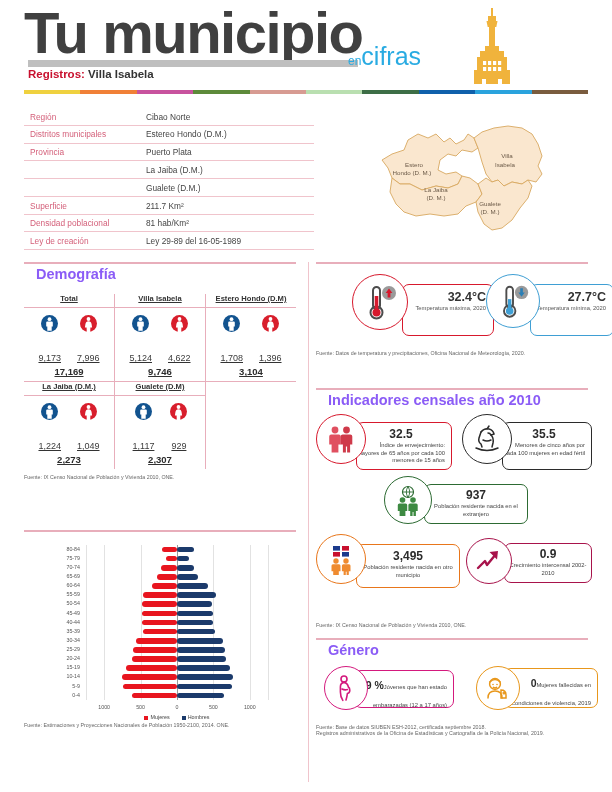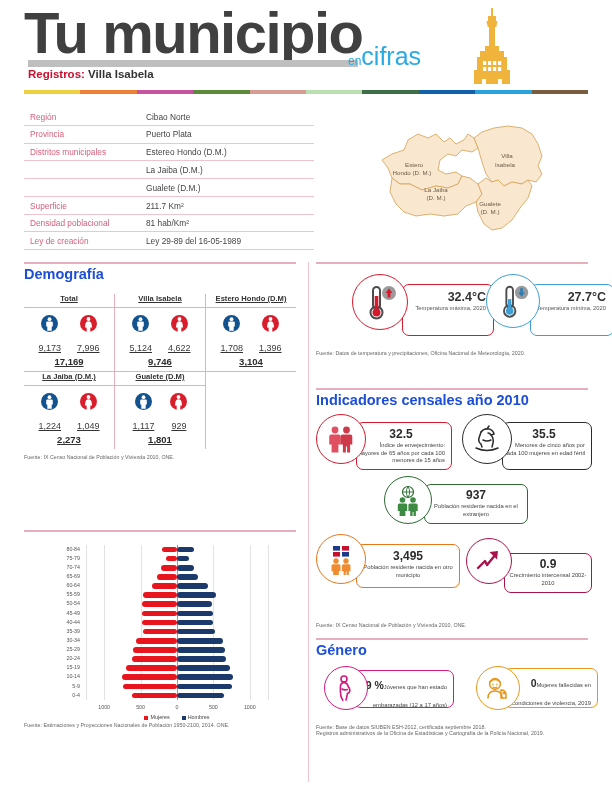--- a/index.html
+++ b/index.html
@@ -48,35 +48,35 @@
   .info-table { position:absolute; left:24px; top:108px; width:290px; font-size:8.3px; }
   .info-row { display:flex; border-bottom:0.8px solid #f0c4cc; padding:3.6px 0 3.2px 6px; }
   .info-key { width:116px; color:#d4607a; }
   .info-val { color:#444; }
 
   
   .map-wrap { position:absolute; left:352px; top:112px; width:240px; height:128px; }
 
   
   .section-rule { position:absolute; height:2px; background:#e8aebb; }
-  .sect-title { font-size:14.5px; font-weight:bold; color:#1d4ed8; }
+  .sect-title { font-size:14.5px; font-weight:bold; color:#8b5cf6;margin-left:12px; }
   .sect-sub { font-size:8.2px; color:#444; line-height:11px; margin-top:5px; }
   .fuente { font-size:5.3px; color:#666; }
 
   
   #demografia { position:absolute; left:24px; top:266px; width:272px; }
   .demo-grid { margin-top:12px; }
   .demo-rowset { display:flex;text-decoration:underline; }
   .demo-cell { flex:1; text-align:center; position:relative; }
   .demo-cell.b-right { border-right:1px solid #e8aebb; }
   .demo-head { font-size:7.6px; color:#333; font-weight:bold; padding-bottom:4px; }
   .demo-headline { border-bottom:1.2px solid #e8aebb; }
   .demo-icons { display:flex; justify-content:center; gap:16px; padding-top:7px; }
   .demo-ic { text-align:center; }
-  .demo-num { font-size:9px; color:#3b3b3b; margin-top:7px; }
+  .demo-num { font-size:9px; color:#3b3b3b; margin-top:17px; }
   .demo-total { font-size:9.5px; font-weight:bold; color:#2b2b2b; margin-top:3px; padding-bottom:4px; }
   .demo-bottomline { border-bottom:1.2px solid #e8aebb; }
 
   
   #pyramid { position:absolute; left:24px; top:534px; width:272px; }
   .pyr-title { font-size:8.4px; color:#333; line-height:11.5px; font-weight:500;}
   .pyr-box { position:relative; margin-top:8px; height:178px; }
   .pyr-plot { position:absolute; left:62px; top:3px; width:182px; height:155px; }
   .pyr-grid { position:absolute; top:0; width:1px; height:100%; background:#e2e2e2; }
   .pyr-axis-center { position:absolute; top:0; width:1px; height:100%; background:#9a9a9a; }
@@ -158,26 +158,26 @@
       <span style="background: rgb(122, 92, 62); flex: 1 1 0%;"></span>
     </div>
 </div>
 
 <div class="info-table">
     <div class="info-row">
       <div class="info-key">Región</div>
       <div class="info-val">Cibao Norte</div>
     </div>
     <div class="info-row">
+      <div class="info-key">Distritos municipales</div>
+      <div class="info-val">Estereo Hondo (D.M.)</div>
+    </div>
+    <div class="info-row">
       <div class="info-key">Provincia</div>
       <div class="info-val">Puerto Plata</div>
-    </div>
-    <div class="info-row">
-      <div class="info-key">Distritos municipales</div>
-      <div class="info-val">Estereo Hondo (D.M.)</div>
     </div>
     <div class="info-row">
       <div class="info-key"></div>
       <div class="info-val">La Jaiba (D.M.)</div>
     </div>
     <div class="info-row">
       <div class="info-key"></div>
       <div class="info-val">Gualete (D.M.)</div>
     </div>
     <div class="info-row">
@@ -295,21 +295,21 @@
                 <circle cx="8.5" cy="8.5" r="8.5" fill="#12538f"></circle>
                 <circle cx="8.5" cy="4.2" r="1.9" fill="#fff"></circle>
                 <path d="M6.2 6.6 h4.6 a1 1 0 0 1 1 1 v4 h-1.1 v4.2 h-4.4 v-4.2 h-1.1 v-4 a1 1 0 0 1 1 -1 z" fill="#fff"></path>
               </svg><div class="demo-num">1,117</div></div>
             <div class="demo-ic"><svg width="17" height="17" viewBox="0 0 17 17">
                 <circle cx="8.5" cy="8.5" r="8.5" fill="#d81e2c"></circle>
                 <circle cx="8.5" cy="4" r="1.9" fill="#fff"></circle>
                 <path d="M8.5 6.3 q2.7 0 3.1 3 l0.5 3.2 h-1.7 l-0.2 4.5 h-3.4 l-0.2 -4.5 h-1.7 l0.5 -3.2 q0.4 -3 3.1 -3 z" fill="#fff"></path>
               </svg><div class="demo-num">929</div></div>
           </div>
-          <div class="demo-total ">1,801</div>
+          <div class="demo-total ">2,307</div>
         </div>
         <div class="demo-cell"></div>
       </div>
     </div>
   <div class="fuente" style="margin-top:5px">Fuente: IX Censo Nacional de Población y Vivienda 2010, ONE.</div>
 </div>
 
 <div class="section-rule" style="left:24px; top:530px; width:272px;"></div>
 <div id="pyramid">
   <div class="pyr-box">
@@ -543,21 +543,21 @@
             <circle cx="11" cy="18" r="2.7"></circle>
             <path d="M8 21.3 h6 a1.5 1.5 0 0 1 1.5 1.5 v5.4 h-1.7 v4 h-5.6 v-4 h-1.7 v-5.4 a1.5 1.5 0 0 1 1.5 -1.5 z"></path>
             <circle cx="21" cy="18" r="2.7"></circle>
             <path d="M18 21.3 h6 a1.5 1.5 0 0 1 1.5 1.5 v5.4 h-1.7 v4 h-2.2 v-3.4 h-0.8 v3.4 h-2.2 v-4 h-1.7 v-5.4 a1.5 1.5 0 0 1 1.5 -1.5 z"></path>
           </g>
         </svg>
       </div>
     </div>
 
     <div style="position:absolute;left:150px;top:124px;">
-      <div style="position:absolute;left:38px;top:15px;width:88px;height:40px;border:1.3px solid #a8134b;border-radius:7px;background:#fff;padding:3px 0 0 0;text-align:center;">
+      <div style="position:absolute;left:38px;top:5px;width:88px;height:40px;border:1.3px solid #a8134b;border-radius:7px;background:#fff;padding:3px 0 0 0;text-align:center;">
         <div class="stat-val">0.9</div>
         <div class="stat-txt ctr" style="margin-top:1px">Crecimiento intercensal 2002-2010</div>
       </div>
       <div style="position:absolute;left:0;top:0;width:46px;height:46px;border-radius:50%;border:1.3px solid #a8134b;background:#fff;display:flex;align-items:center;justify-content:center;">
         <svg width="30" height="30" viewBox="0 0 30 30">
           <path d="M4 22 L11 15 L13 19 L22 8" fill="none" stroke="#a8134b" stroke-width="2.4" stroke-linejoin="round" stroke-linecap="round"></path>
           <path d="M15.5 6 L24 5 L23 13.5 Z" fill="#a8134b"></path>
         </svg>
       </div>
     </div>

